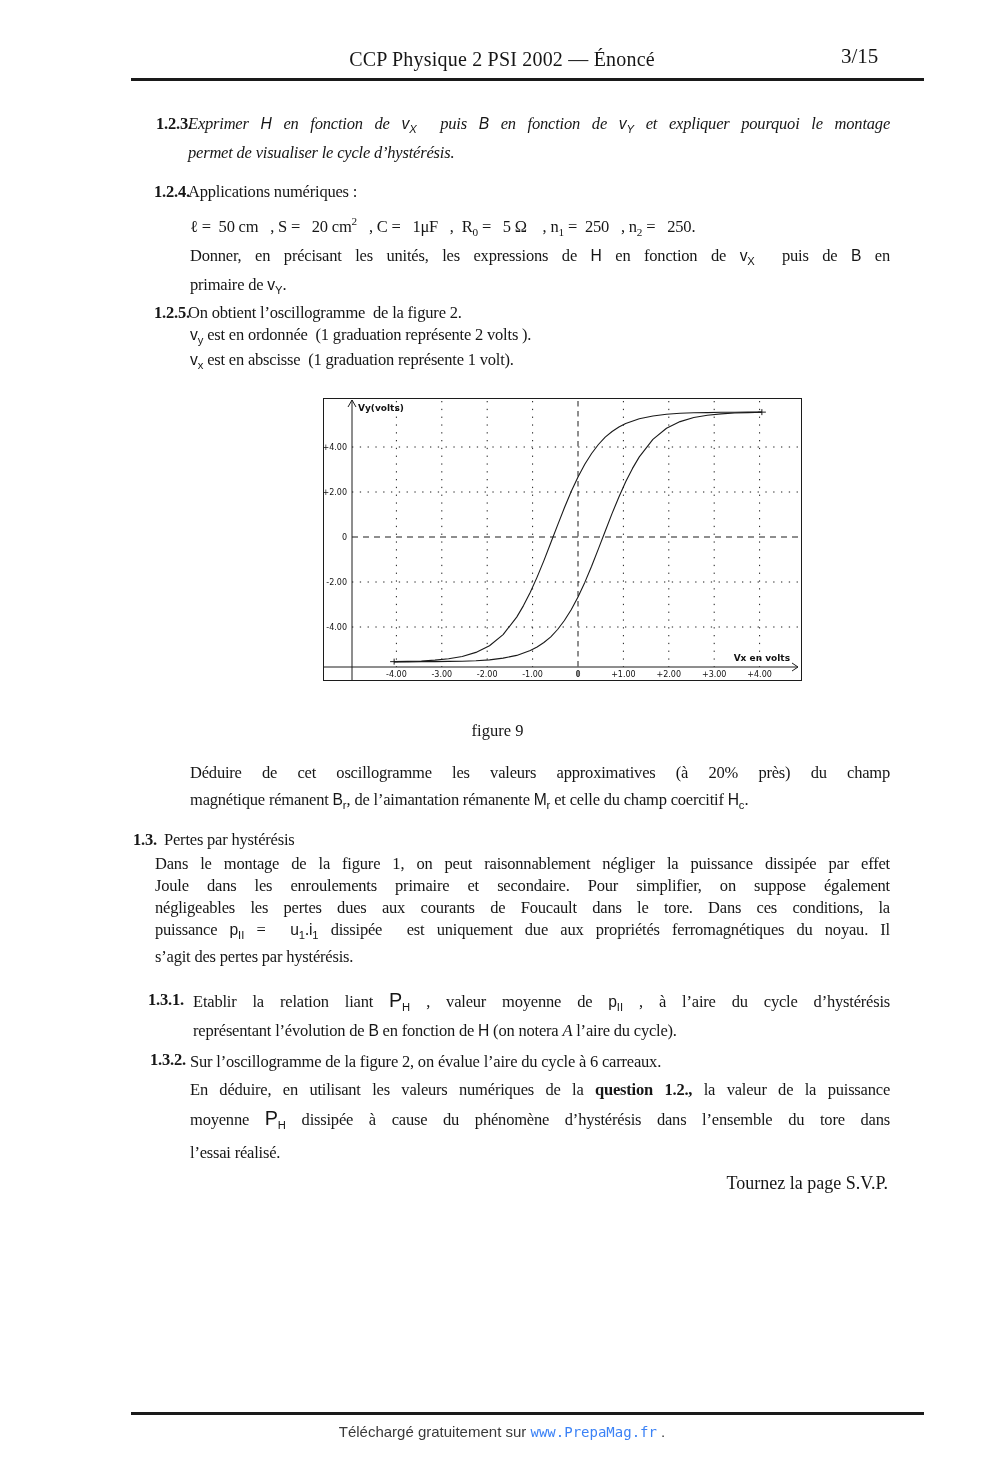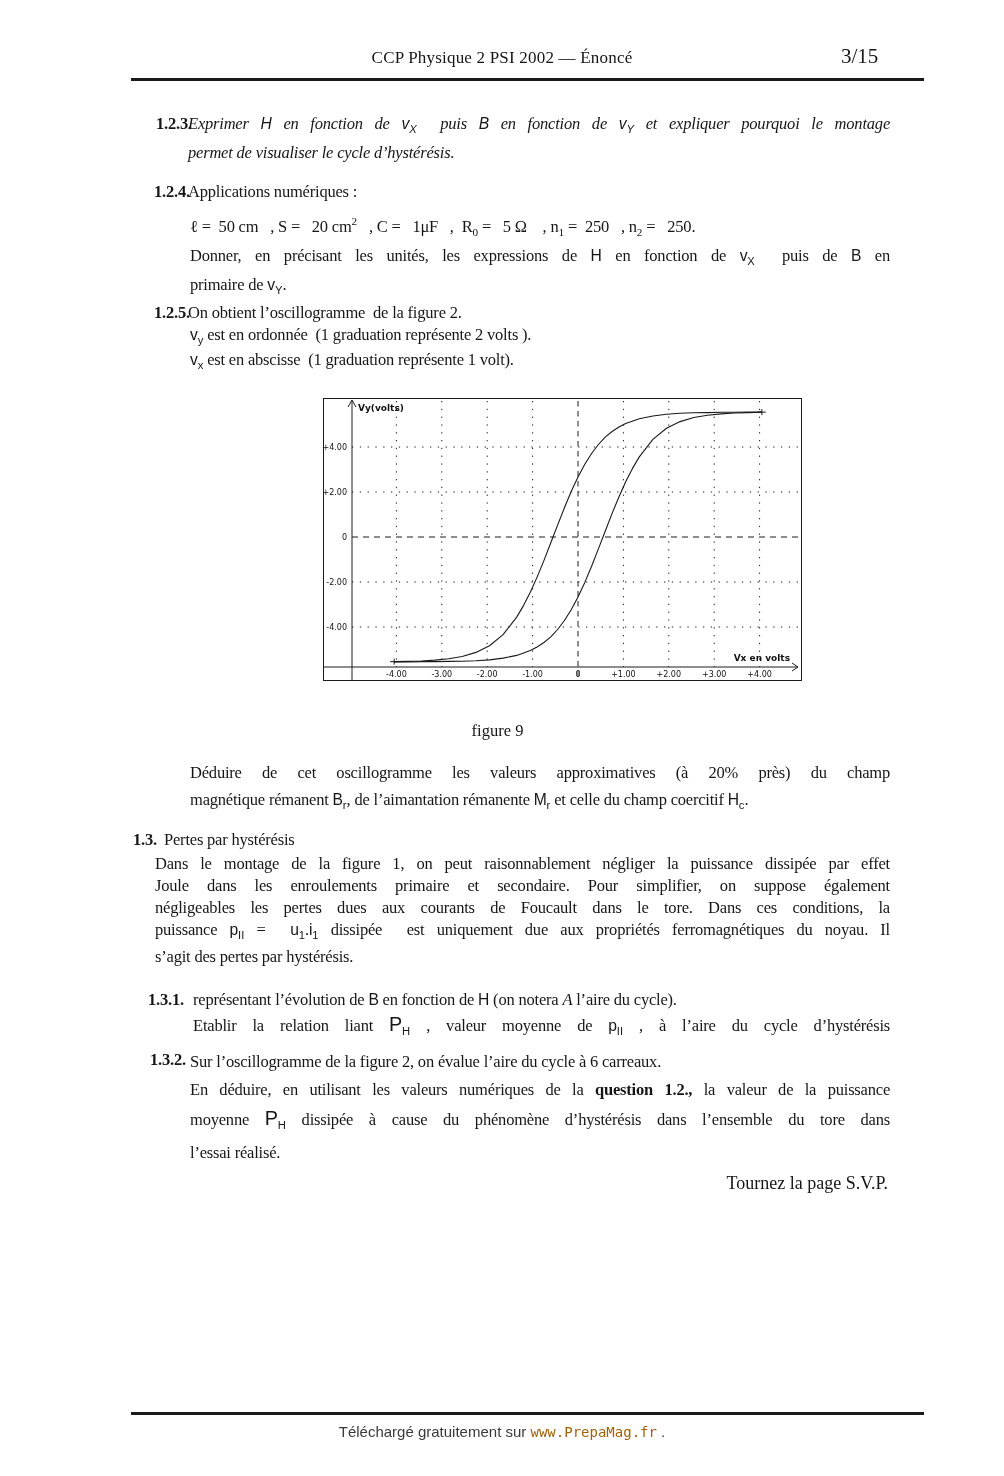--- a/index.html
+++ b/index.html
@@ -1,20 +1,20 @@
 <!DOCTYPE html>
 <html><head>
 <meta charset="utf-8">
 <style>
   html,body{margin:0;padding:0;background:#e8e8e8;}
   .page{position:relative;width:1004px;height:1476px;background:#ffffff;margin:0 auto;
         font-family:"Liberation Serif","DejaVu Serif",serif;color:#161616;overflow:hidden;}
   .abs{position:absolute;}
   
-  .hdr-title{top:48px;left:0;width:1004px;text-align:center;font-size:17px;letter-spacing:.2px;}
+  .hdr-title{top:48px;left:0;width:1004px;text-align:center;font-size:20px;letter-spacing:.2px;}
   .hdr-page{top:44px;left:841px;font-size:21px;}
   .rule{background:#1a1a1a;height:3px;left:131px;width:793px;}
   .hdr-rule{top:78px;}
   .ftr-rule{top:1412px;}
   
   .blk{font-size:16.5px;line-height:23px;letter-spacing:-0.2px;}
   .num{position:absolute;font-weight:bold;white-space:nowrap;}
   .body{position:absolute;}
   .line{min-height:1em;}
   .line.just{text-align:justify;text-align-last:justify;}
@@ -29,21 +29,21 @@
   .lh24 .line{line-height:24px;}
   .lh28 .line{line-height:28px;}
   .caption{top:721px;left:258px;width:479px;text-align:center;font-size:16.5px;}
   .tournez{top:1173px;left:500px;width:388px;text-align:right;font-weight:normal;font-size:18px;}
   
   .fig{top:398px;left:283px;width:479px;height:283px;padding-left:40px;}
   
   .footer{top:1423px;left:0;width:1004px;text-align:center;
           font-family:"Liberation Sans","DejaVu Sans",sans-serif;font-size:15px;color:#3a3a3a;}
   .footer a{font-family:"DejaVu Sans Mono","Liberation Mono",monospace;font-size:14px;
-            color:#a16207;text-decoration:none;}
+            color:#3b82f6;text-decoration:none;}
 </style>
 </head>
 <body>
 
 <div class="page">
 
   <div class="abs hdr-title">CCP Physique 2 PSI 2002 — Énoncé</div>
   <div class="abs hdr-page">3/15</div>
   <div class="abs rule hdr-rule"></div>
 
@@ -140,22 +140,22 @@
         <div class="line just"><span>Joule dans les enroulements primaire et secondaire. Pour simplifier, on suppose également</span></div>
         <div class="line just"><span>négligeables les pertes dues aux courants de Foucault dans le tore. Dans ces conditions, la</span></div>
         <div class="line just"><span>puissance </span><span class="sym">p</span><span class="sym sub">II</span><span> = &nbsp;</span><span class="sym">u</span><span class="sym sub">1</span><span>.</span><span class="sym">i</span><span class="sym sub">1</span><span> dissipée&nbsp; est uniquement due aux propriétés ferromagnétiques du noyau. Il</span></div>
         <div class="line"><span>s’agit des pertes par hystérésis.</span></div>
       </div>
   </div>
 
   <div>
     <span class="num blk" style="left:148px;top:988px;">1.3.1.</span>
     <div class="body blk lh24" style="left:193px;top:988px;width:697px;">
+        <div class="line just"><span>Etablir la relation liant </span><span class="sym big">P</span><span class="sym sub">H</span><span> , valeur moyenne de </span><span class="sym">p</span><span class="sym sub">II</span><span> , à l’aire du cycle d’hystérésis</span></div>
         <div class="line"><span>représentant l’évolution de </span><span class="sym">B</span><span> en fonction de </span><span class="sym">H</span><span> (on notera </span><span class="it">A</span><span> l’aire du cycle).</span></div>
-        <div class="line just"><span>Etablir la relation liant </span><span class="sym big">P</span><span class="sym sub">H</span><span> , valeur moyenne de </span><span class="sym">p</span><span class="sym sub">II</span><span> , à l’aire du cycle d’hystérésis</span></div>
       </div>
   </div>
 
   <div>
     <span class="num blk" style="left:150px;top:1048px;">1.3.2.</span>
     <div class="body blk lh28" style="left:190px;top:1048px;width:700px;">
         <div class="line"><span>Sur l’oscillogramme de la figure 2, on évalue l’aire du cycle à 6 carreaux.</span></div>
         <div class="line just"><span>En déduire, en utilisant les valeurs numériques de la </span><span class="b">question 1.2.,</span><span> la valeur de la puissance</span></div>
         <div class="line just"><span>moyenne </span><span class="sym big">P</span><span class="sym sub">H</span><span> dissipée à cause du phénomène d’hystérésis dans l’ensemble du tore dans</span></div>
         <div class="line"><span>l’essai réalisé.</span></div>

